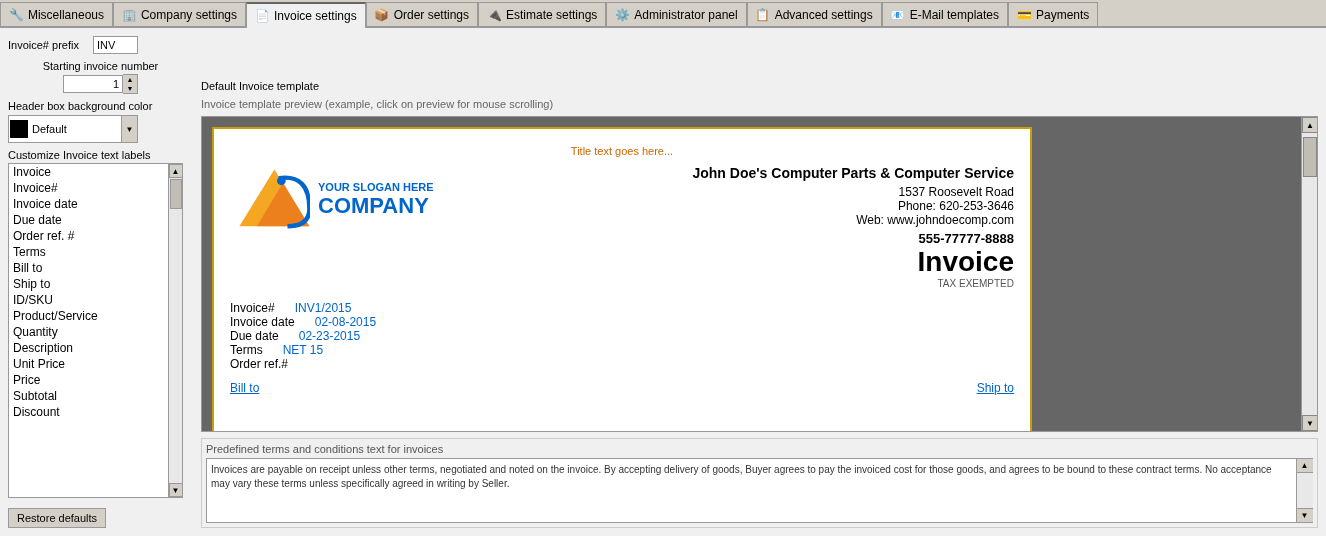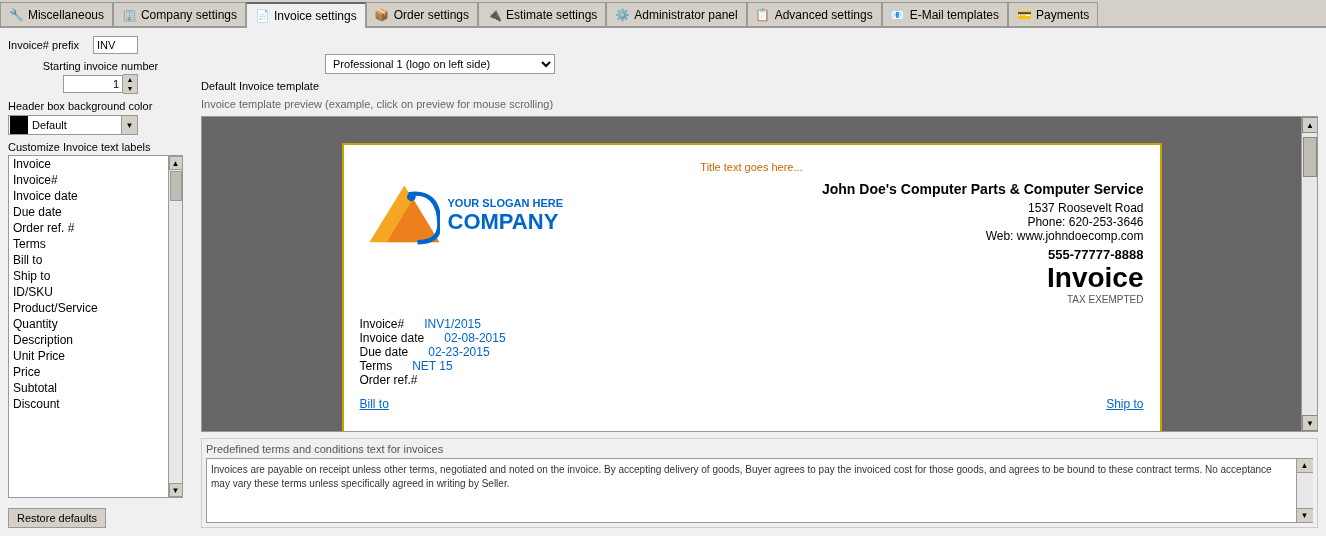--- a/index.html
+++ b/index.html
@@ -98,21 +98,21 @@
     }
 
     .section-label { font-size: 11px; color: #000; }
 
     .color-dropdown {
       display: flex;
       align-items: center;
       gap: 0;
       border: 1px solid #999;
       background: white;
-      height: 20px;
+      height: 28px;
       width: 130px;
       cursor: pointer;
     }
     .color-swatch {
       width: 18px;
       height: 18px;
       background: #000;
       margin: 1px;
     }
     .color-label {
@@ -224,24 +224,23 @@
       flex: 1;
       background: #666;
       border: 1px solid #999;
       overflow: hidden;
       position: relative;
       display: flex;
     }
     .preview-inner {
       flex: 1;
       overflow: hidden;
-      padding: 26px;
+      padding: 10px;
       display: flex;
       align-items: flex-start;
-      justify-content: center;
     }
     .invoice-page {
       background: white;
       width: 820px;
       min-height: 340px;
       border: 2px solid #c8a000;
       padding: 16px;
       position: relative;
     }
     .invoice-title-text {
@@ -485,26 +484,20 @@
         </div>
       </div>
     </div>
 
     <button class="restore-btn">Restore defaults</button>
   </div>
 
   <div class="right-panel">
     <div class="top-right">
       <span class="template-label">Default Invoice template</span>
-      <select class="template-select">
-        <option>Professional 1 (logo on left side)</option>
-        <option>Professional 2</option>
-        <option>Classic</option>
-        <option>Modern</option>
-      </select>
     </div>
 
     <div class="preview-label">Invoice template preview (example, click on preview for mouse scrolling)</div>
 
     <div class="preview-area">
       <div class="preview-inner">
         <div class="invoice-page">
           <div class="invoice-title-text">Title text goes here...</div>
           <div class="invoice-header">
             <div class="logo-with-graphic">

